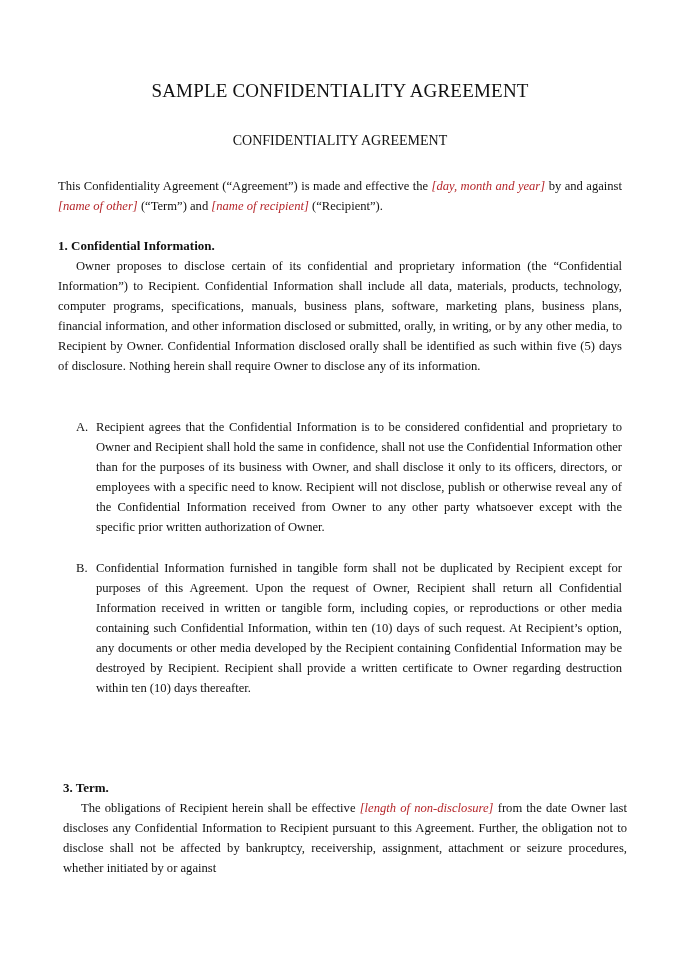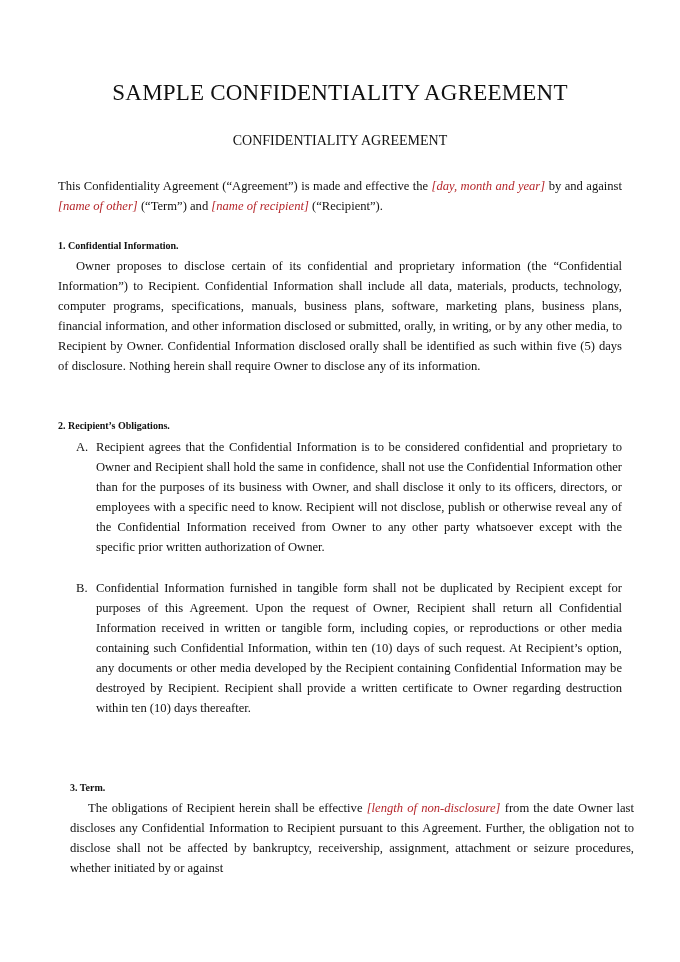--- a/index.html
+++ b/index.html
@@ -1,52 +1,51 @@
 <!DOCTYPE html>
 <html><head>
 <meta charset="utf-8">
 <style>
   html, body { margin: 0; padding: 0; background: #ffffff; }
   body { width: 680px; height: 962px; overflow: hidden; position: relative;
          font-family: "Liberation Serif", "DejaVu Serif", serif; color: #111; }
   .page { position: absolute; left: 58px; top: 0; width: 564px; }
   .title { position: absolute; left: 0; width: 564px; top: 80px; text-align: center;
-           font-size: 23px; letter-spacing: 0.2px; }
+           font-size: 19px; letter-spacing: 0.2px; }
   .subtitle { position: absolute; left: 0; width: 564px; top: 133px; text-align: center;
               font-size: 14px; }
   .intro { position: absolute; left: 0; top: 176px; width: 564px; }
   p, .para { margin: 0; font-size: 12.6px; line-height: 20.1px; text-align: justify;
              text-align-last: left; }
   .red { color: #b5262a; font-style: italic; }
-  .heading { font-weight: bold; font-size: 10px; line-height: 20px; margin: 0; }
+  .heading { font-weight: bold; font-size: 13px; line-height: 20px; margin: 0; }
   .indent { text-indent: 18px; }
   .sec1 { position: absolute; left: 0; top: 236px; width: 564px; }
   .sec2 { position: absolute; left: 0; top: 416px; width: 564px; }
-  .sec3 { position: absolute; left: 12px; top: 778px; width: 564px; }
+  .sec3 { position: absolute; left: 5px; top: 778px; width: 564px; }
   .item { position: relative; padding-left: 38px; }
   .item .marker { position: absolute; left: 18px; top: 0; }
   .itemB { margin-top: 20px; }
   .itemA { margin-top: 1px; }
 </style>
 </head>
 <body>
 
 <div class="page">
   <div class="title">SAMPLE CONFIDENTIALITY AGREEMENT</div>
   <div class="subtitle">CONFIDENTIALITY AGREEMENT</div>
 
   <p class="intro"><span>This Confidentiality Agreement (“Agreement”) is made and effective the </span><span class="red">[day, month and year]</span><span> by and against </span><span class="red">[name of other]</span><span> (“Term”) and </span><span class="red">[name of recipient]</span><span> (“Recipient”).</span></p>
 
   <div class="sec1">
     <div class="heading">1. Confidential Information.</div>
     <p class="indent">Owner proposes to disclose certain of its confidential and proprietary information (the “Confidential Information”) to Recipient. Confidential Information shall include all data, materials, products, technology, computer programs, specifications, manuals, business plans, software, marketing plans, business plans, financial information, and other information disclosed or submitted, orally, in writing, or by any other media, to Recipient by Owner. Confidential Information disclosed orally shall be identified as such within five (5) days of disclosure. Nothing herein shall require Owner to disclose any of its information.</p>
   </div>
 
   <div class="sec2">
-    <div class="heading">2. Recipient’s Obligations.</div>
     <div class="item itemA">
       <span class="marker para">A.</span>
       <p>Recipient agrees that the Confidential Information is to be considered confidential and proprietary to Owner and Recipient shall hold the same in confidence, shall not use the Confidential Information other than for the purposes of its business with Owner, and shall disclose it only to its officers, directors, or employees with a specific need to know. Recipient will not disclose, publish or otherwise reveal any of the Confidential Information received from Owner to any other party whatsoever except with the specific prior written authorization of Owner.</p>
     </div>
     <div class="item itemB">
       <span class="marker para">B.</span>
       <p>Confidential Information furnished in tangible form shall not be duplicated by Recipient except for purposes of this Agreement. Upon the request of Owner, Recipient shall return all Confidential Information received in written or tangible form, including copies, or reproductions or other media containing such Confidential Information, within ten (10) days of such request. At Recipient’s option, any documents or other media developed by the Recipient containing Confidential Information may be destroyed by Recipient. Recipient shall provide a written certificate to Owner regarding destruction within ten (10) days thereafter.</p>
     </div>
   </div>
 

